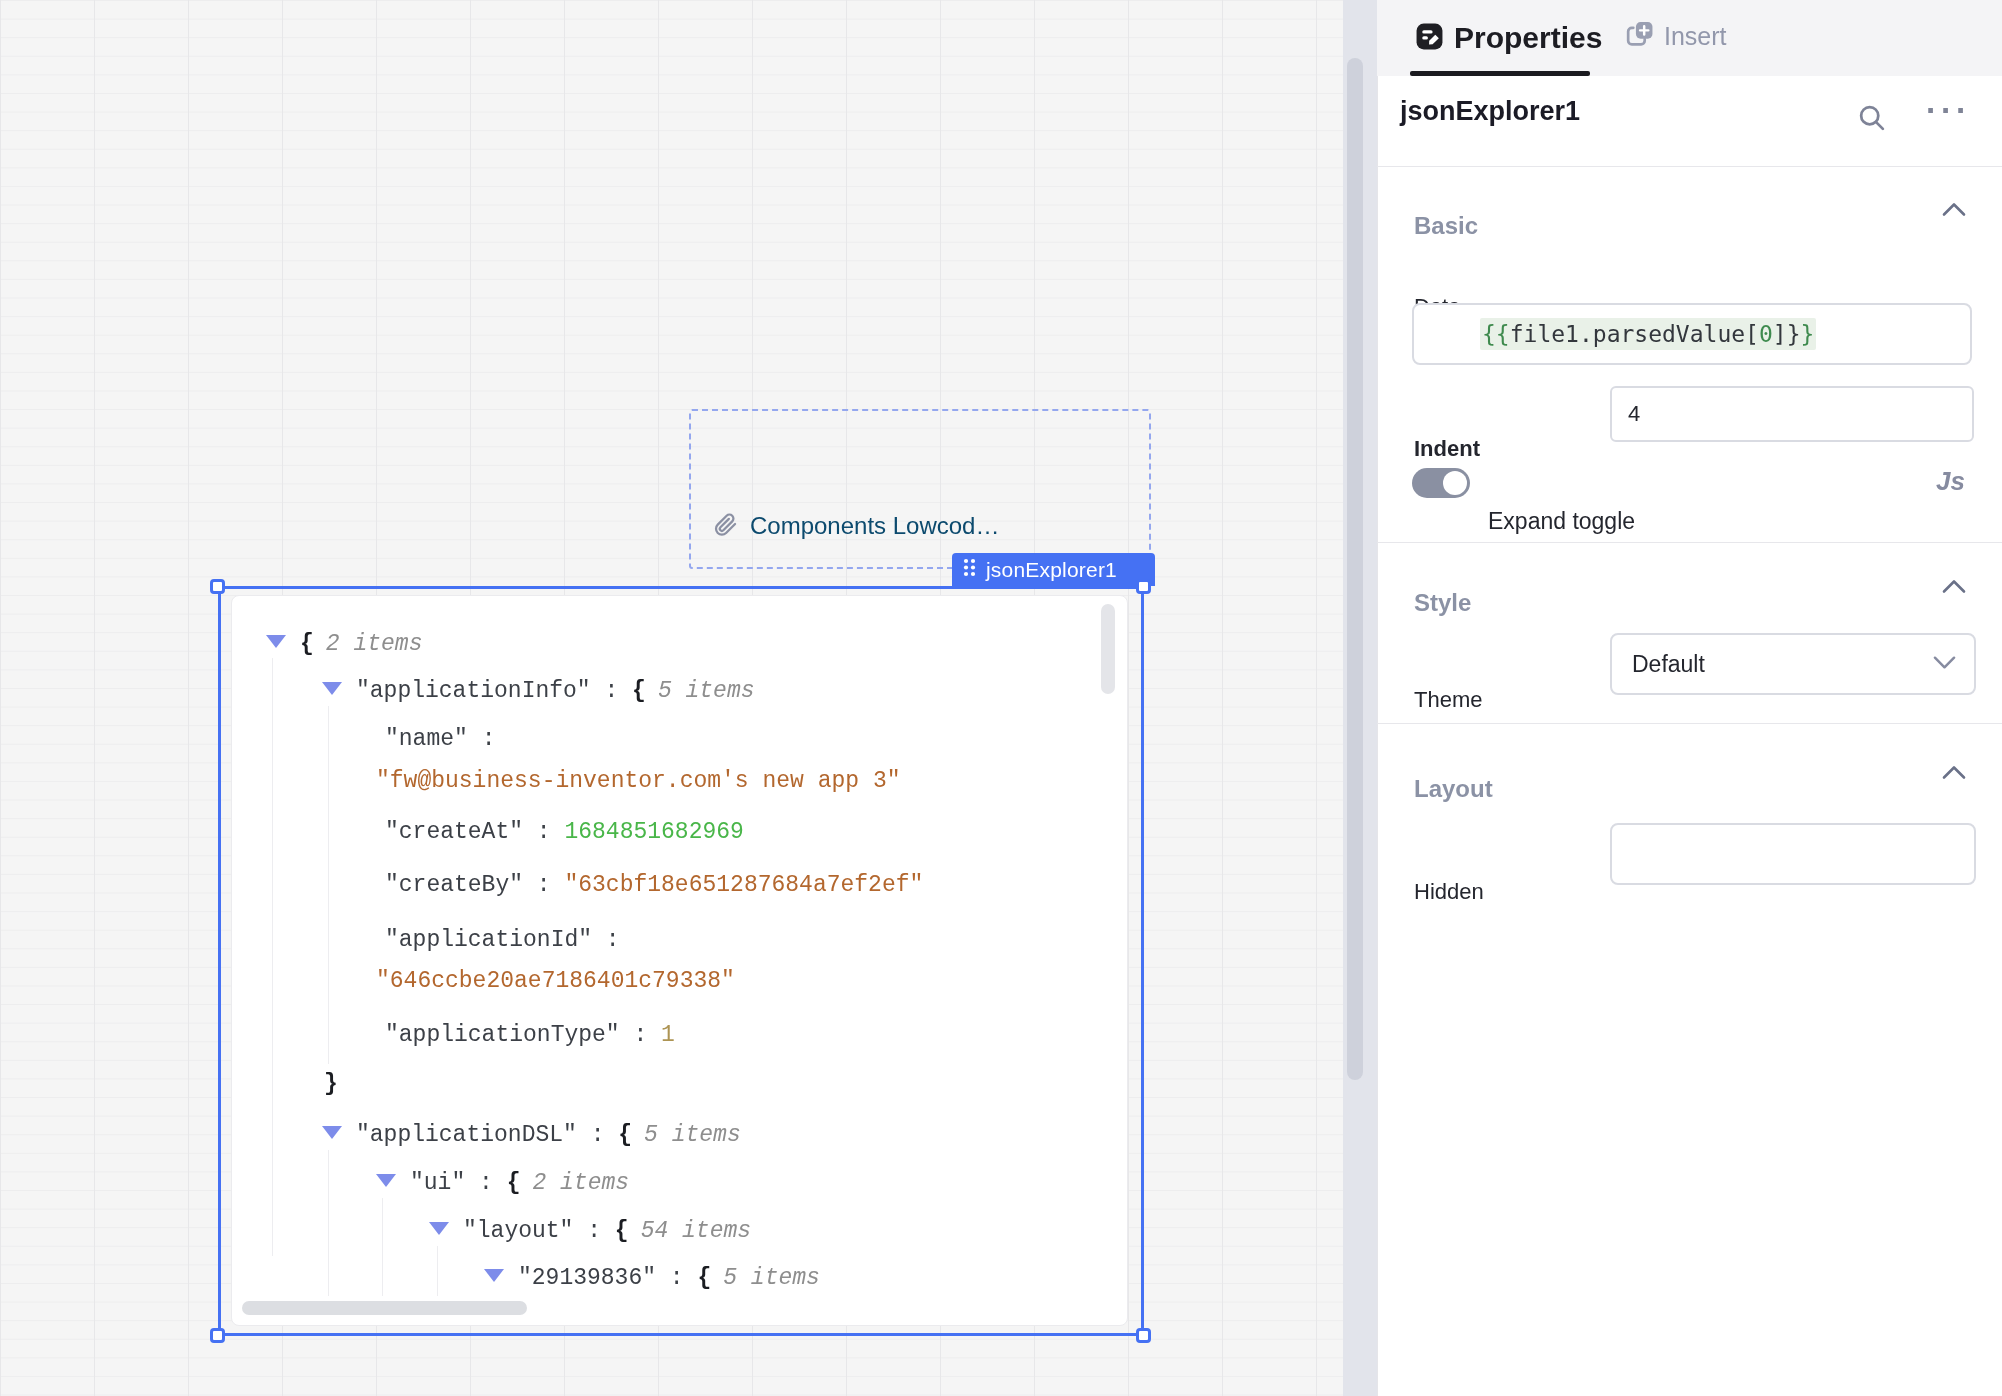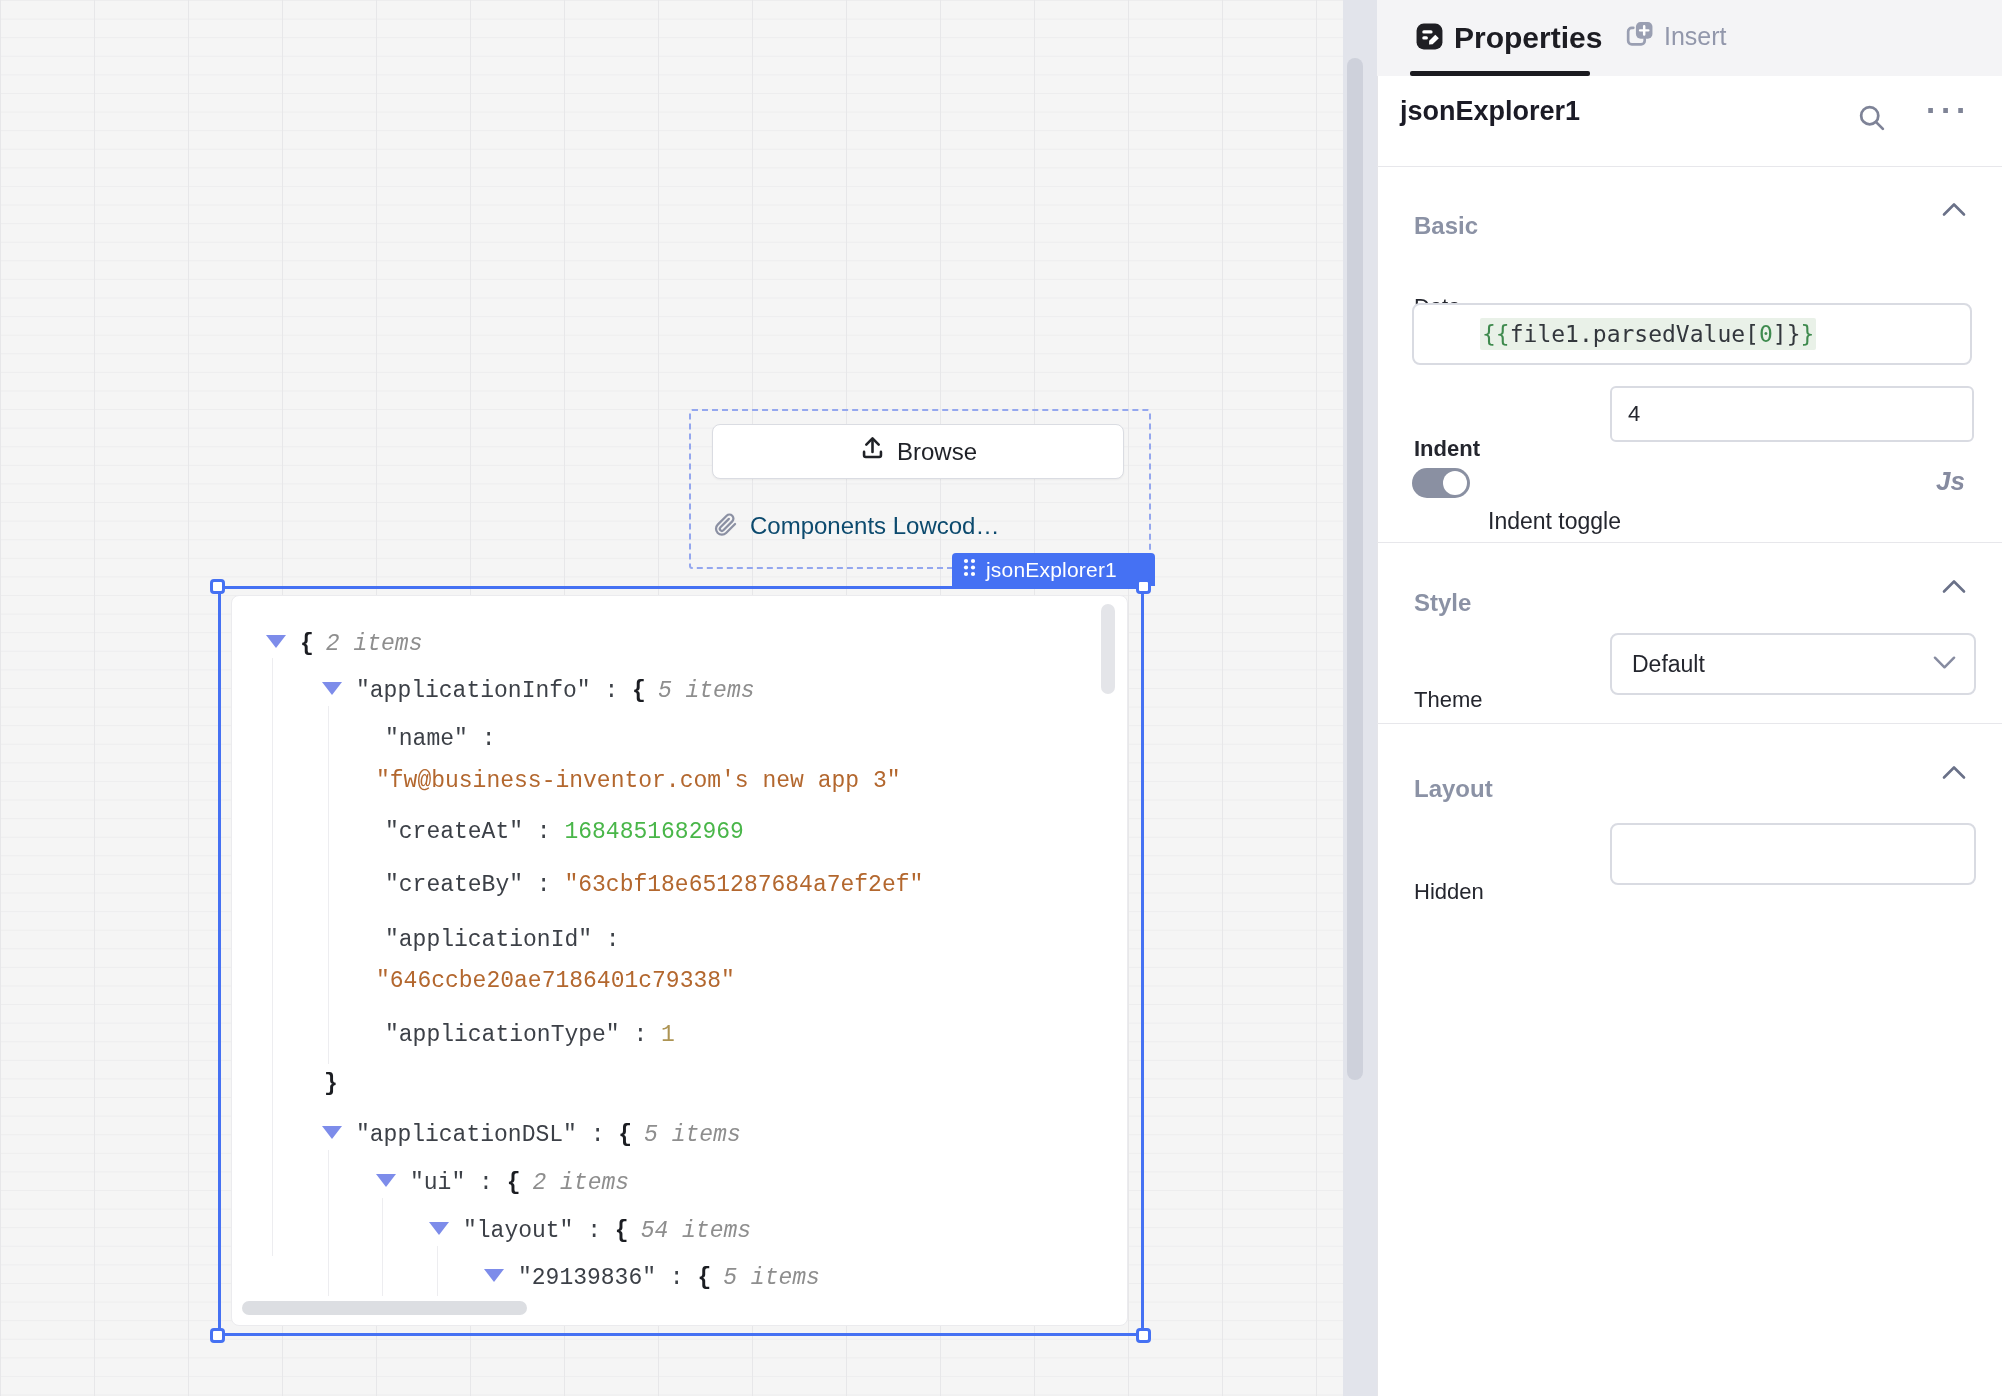--- a/index.html
+++ b/index.html
@@ -84,30 +84,20 @@
   .js-badge{position:absolute;left:1936px;top:466px;font-size:26px;font-weight:700;font-style:italic;color:#868ba0;cursor:pointer;}
 </style>
 </head>
 <body>
 
 <div class="stage">
 
   <div class="canvas"></div>
 
   <div class="file-select"></div>
-  <div class="browse-btn">
-    <span>
-      <svg width="27" height="27" viewBox="0 0 24 24" fill="none" stroke="#202227" stroke-width="2.3" stroke-linecap="round" stroke-linejoin="round">
-        <path d="M12 15V3.5"></path>
-          <path d="M6.5 8.5 12 3l5.5 5.5"></path>
-        <path d="M4.5 15v3a1.5 1.5 0 0 0 1.5 1.5h12a1.5 1.5 0 0 0 1.5-1.5v-3"></path>
-      </svg>
-    </span>
-    <span>Browse</span>
-  </div>
   <div class="file-row">
     <span>
       <svg width="27" height="27" viewBox="0 0 24 24" fill="none" stroke="#8b90a3" stroke-width="2" stroke-linecap="round" stroke-linejoin="round">
         <path d="M20.5 11.5l-8 8a5.2 5.2 0 0 1-7.4-7.4L13 4.2a3.5 3.5 0 0 1 5 5l-7.9 7.9a1.8 1.8 0 0 1-2.6-2.6L15 7"></path>
       </svg>
     </span>
     <span class="file-name">Components Lowcod…</span>
   </div>
 
   <div class="comp-tag">
@@ -205,21 +195,21 @@
   <div class="input-box" style="left:1412px;top:303px;width:560px;height:62px;border-radius:8px;padding-left:48px;">
     <span class="code-wrap"><span class="code-g">{{</span><span class="code-d">file1.parsedValue[</span><span class="code-g">0</span><span class="code-d">]}</span><span class="code-g">}</span></span>
   </div>
   <div class="field-label" style="left:1414px;top:400px;font-weight:bold;">Indent</div>
   <div class="input-box" style="left:1610px;top:386px;width:364px;height:56px;border-radius:6px;">
     <span class="plain-val">4</span>
   </div>
   <div class="toggle">
     <div class="toggle-knob"></div>
   </div>
-  <div class="field-label" style="left:1488px;top:472px;font-size:23px;">Indent toggle</div>
+  <div class="field-label" style="left:1488px;top:472px;font-size:23px;">Expand toggle</div>
   <div class="js-badge">Js</div>
   <div class="divider" style="top:542px;"></div>
 
   <div class="section-hdr" style="left:1414px;top:572px;">Style</div>
   <div class="icon-btn" style="left:1942px;top:579px;">
     <svg width="24" height="15" viewBox="0 0 24 15" fill="none" stroke="#6a7188" stroke-width="2.6" stroke-linecap="round" stroke-linejoin="round">
         <path d="M2 12.5 12 2.5l10 10"></path>
       </svg>
   </div>
   <div class="field-label" style="left:1414px;top:651px;">Theme</div>

